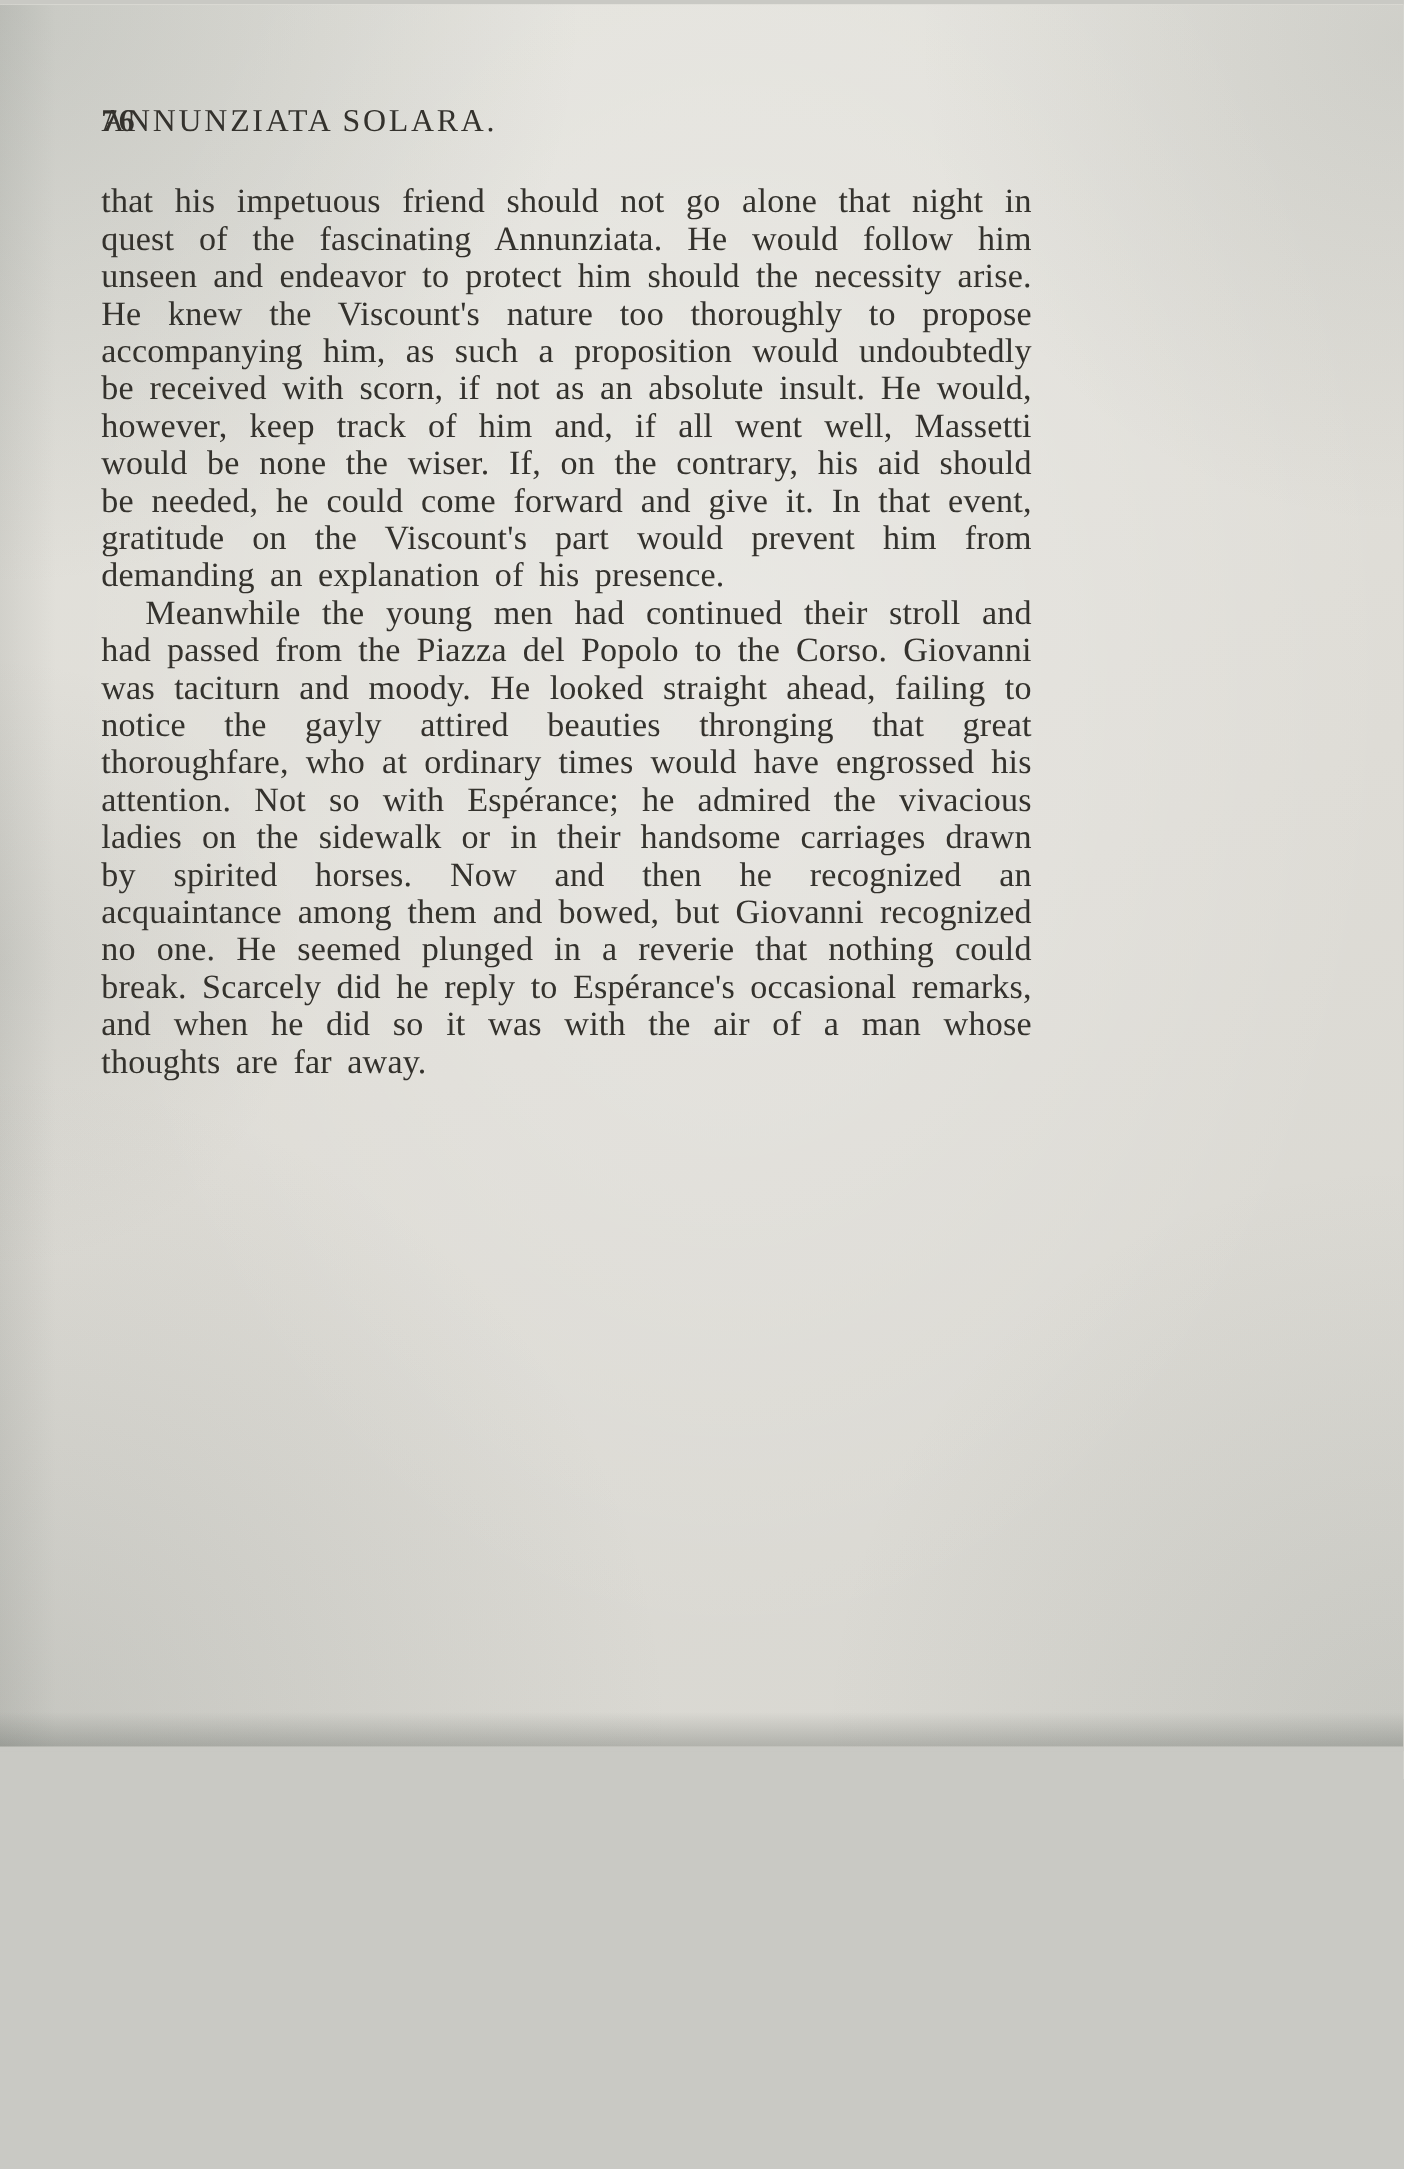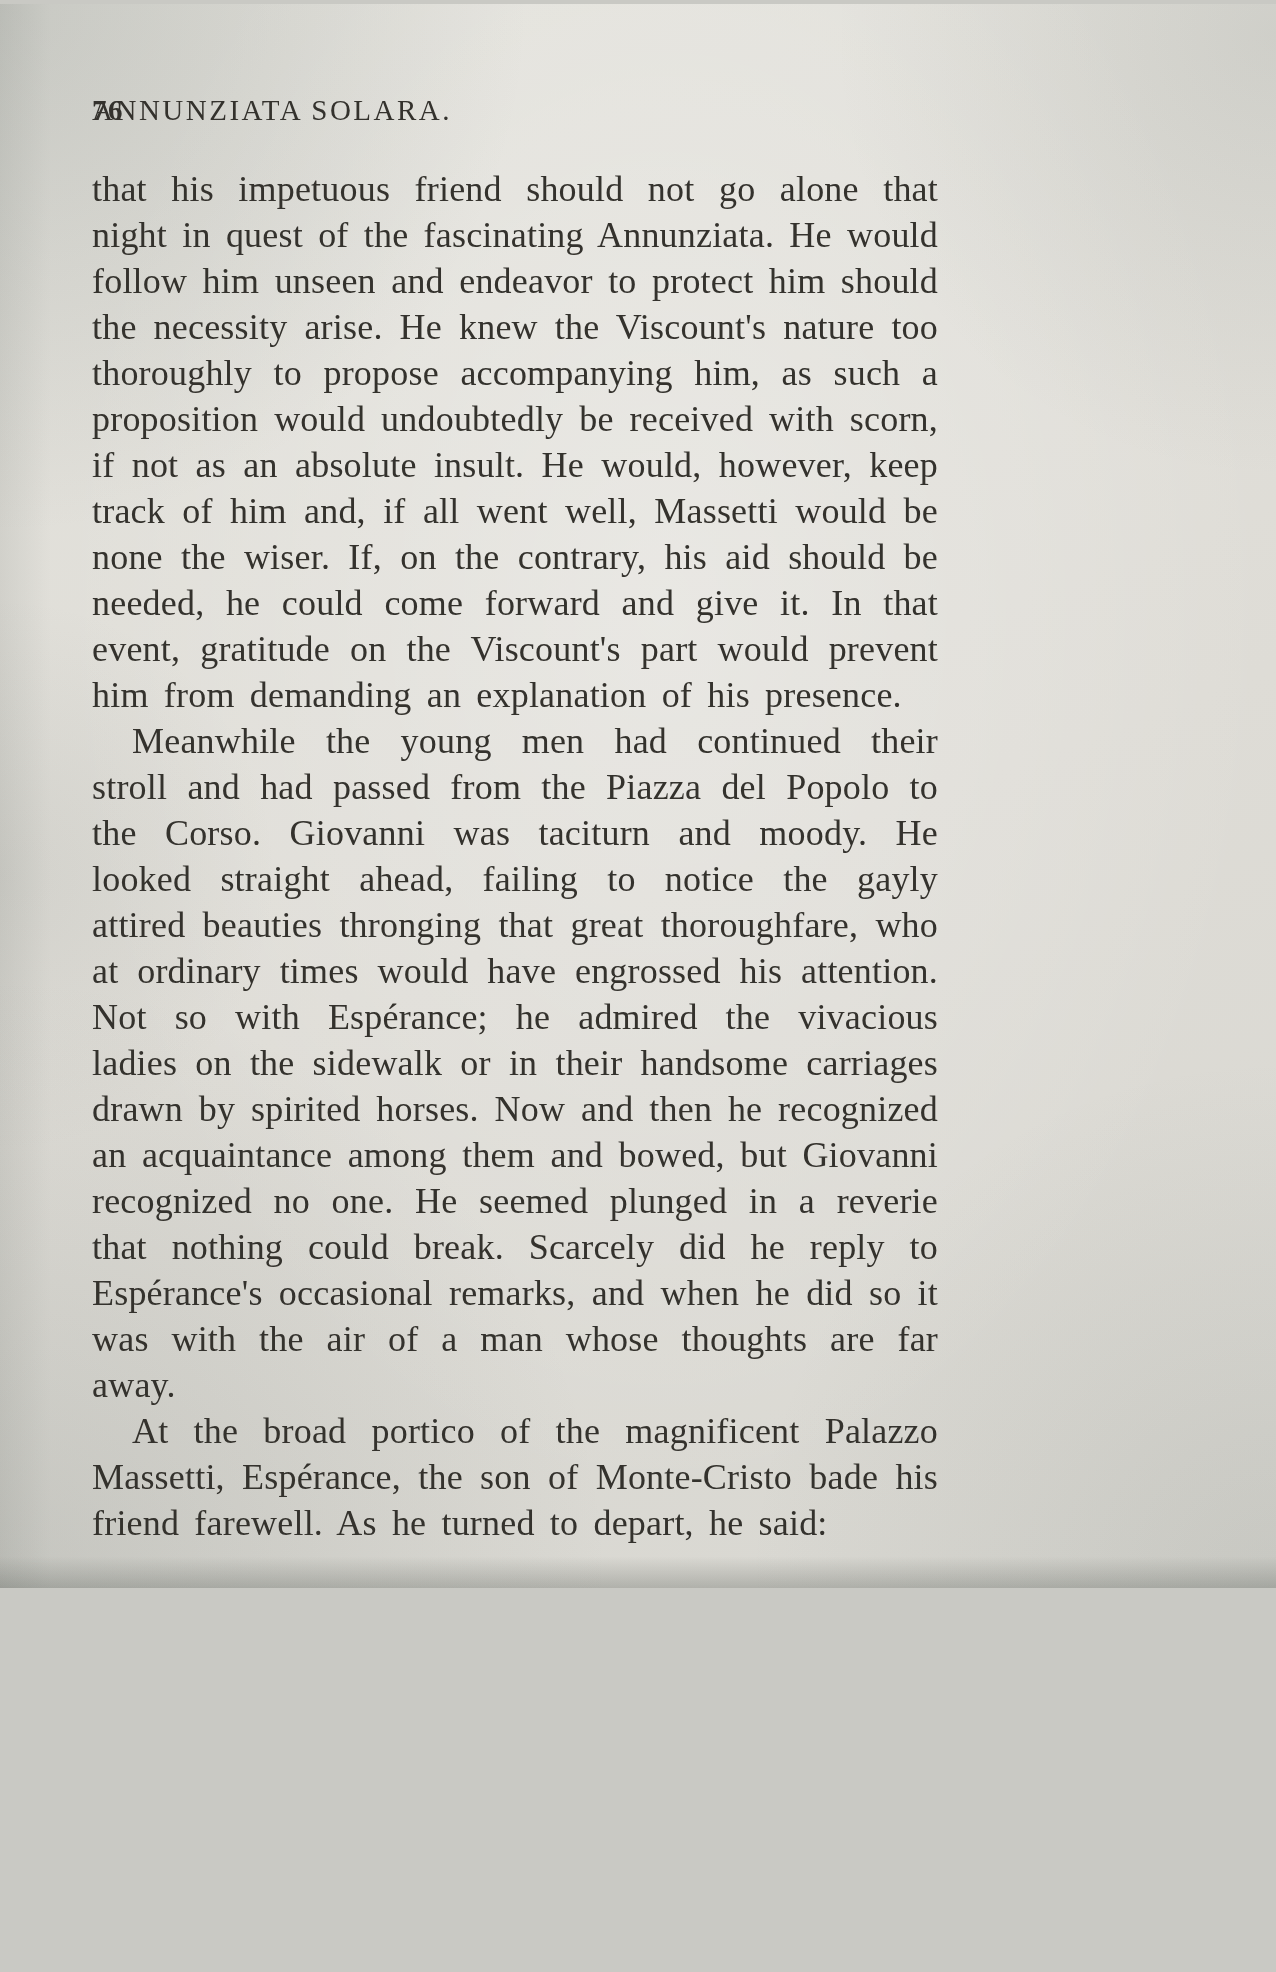--- a/index.html
+++ b/index.html
@@ -53,22 +53,22 @@
     left: 0;
     top: 0;
     font-weight: bold;
   }
   .running-title {
     display: block;
     letter-spacing: 2.5px;
   }
   .body-text p {
     margin: 0;
-    font-size: 36px;
-    line-height: 46px;
+    font-size: 31px;
+    line-height: 34px;
     text-align: justify;
     word-spacing: 6px;
     letter-spacing: 0.2px;
     text-indent: 40px;
   }
   .body-text p.no-indent {
     text-indent: 0;
   }
 </style>
 </head>
@@ -78,17 +78,16 @@
   <div class="content">
 
     <div class="page-header">
       <span class="page-number">76</span>
       <span class="running-title">ANNUNZIATA SOLARA.</span>
     </div>
 
     <div class="body-text">
       <p class="no-indent">that his impetuous friend should not go alone that night in quest of the fascinating Annunziata. He would follow him unseen and endeavor to protect him should the necessity arise. He knew the Viscount's nature too thoroughly to propose accompanying him, as such a proposition would undoubtedly be received with scorn, if not as an absolute insult. He would, however, keep track of him and, if all went well, Massetti would be none the wiser. If, on the contrary, his aid should be needed, he could come forward and give it. In that event, gratitude on the Viscount's part would prevent him from demanding an explanation of his presence.</p>
       <p>Meanwhile the young men had continued their stroll and had passed from the Piazza del Popolo to the Corso. Giovanni was taciturn and moody. He looked straight ahead, failing to notice the gayly attired beauties thronging that great thoroughfare, who at ordinary times would have engrossed his attention. Not so with Espérance; he admired the vivacious ladies on the sidewalk or in their handsome carriages drawn by spirited horses. Now and then he recognized an acquaintance among them and bowed, but Giovanni recognized no one. He seemed plunged in a reverie that nothing could break. Scarcely did he reply to Espérance's occasional remarks, and when he did so it was with the air of a man whose thoughts are far away.</p>
-      <p>At the broad portico of the magnificent Palazzo Massetti, Espérance, the son of Monte-Cristo bade his friend farewell. As he turned to depart, he said:</p>
     </div>
 
   </div>
 </div>
 
 </body></html>

